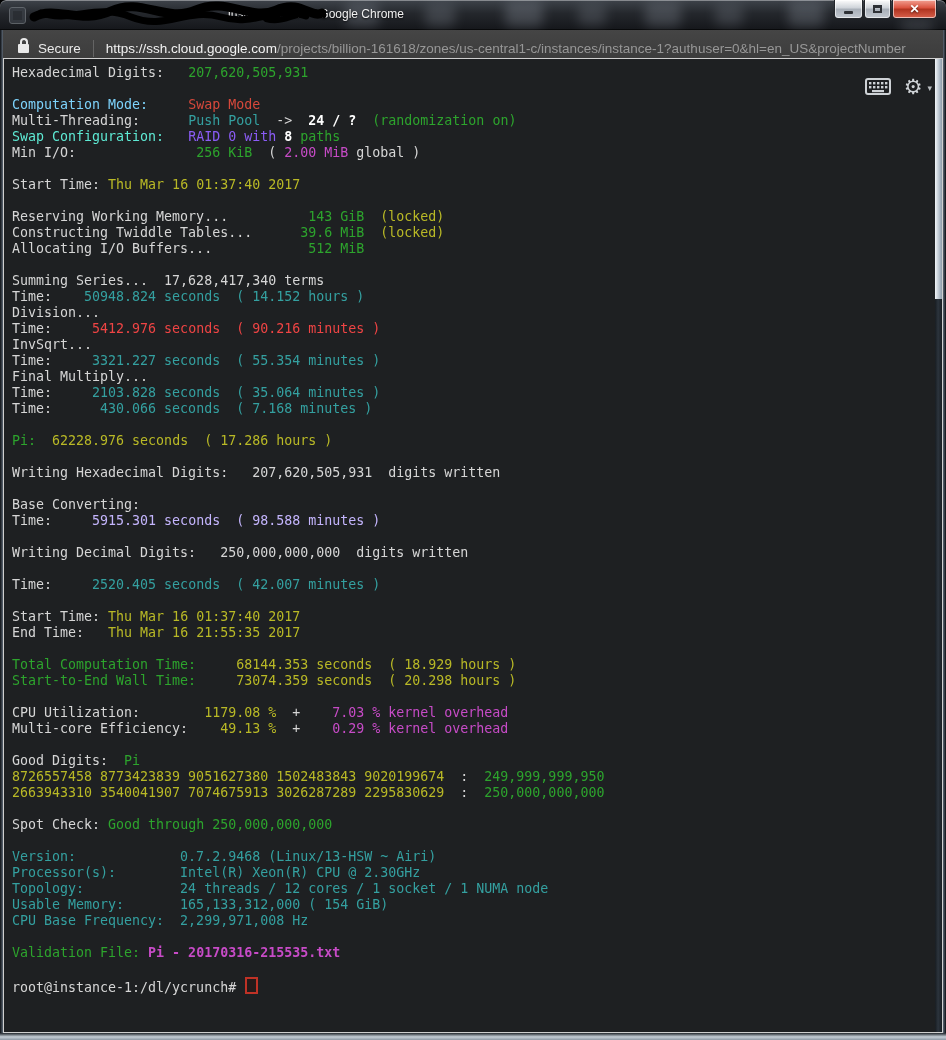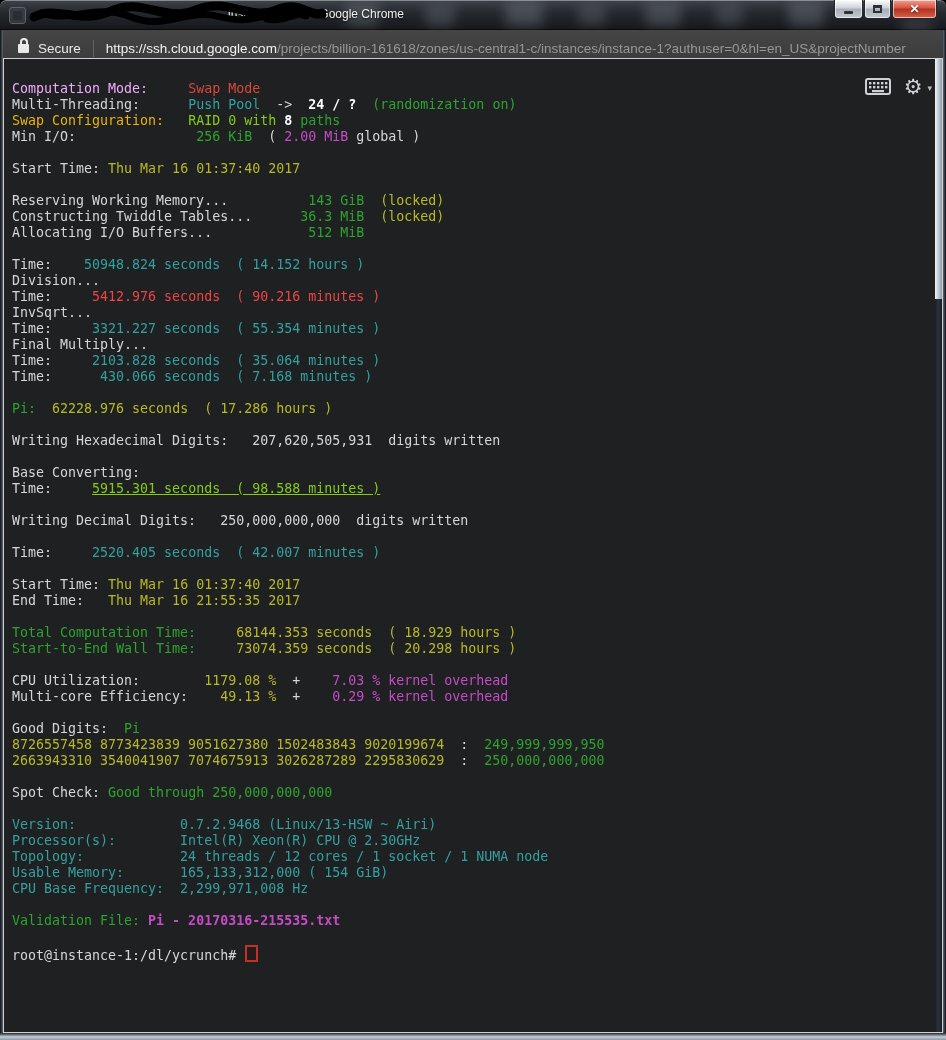--- a/index.html
+++ b/index.html
@@ -103,47 +103,49 @@
 
   <div class="addressbar">
     <span class="lock"></span>
     <span class="secure-label">Secure</span>
     <span class="url-divider"></span>
     <span class="url"><span class="host">https://ssh.cloud.google.com</span><span class="path">/projects/billion-161618/zones/us-central1-c/instances/instance-1?authuser=0&amp;hl=en_US&amp;projectNumber</span></span>
   </div>
 
   <div class="terminal">
     <div>
-        <div class="tline">&nbsp;</div>
-        <div class="tline"><span style="color: #f0abfc;">Computation Mode:     </span><span style="color: rgb(214, 72, 59);">Swap Mode</span></div>
+        <div class="tline"><span style="color: rgb(214, 214, 214);">Hexadecimal Digits:   </span><span style="color: rgb(45, 164, 45);">207,620,505,931</span></div>
+        <div class="tline">&nbsp;</div>
+        <div class="tline"><span style="color: #7dd3fc;">Computation Mode:     </span><span style="color: rgb(214, 72, 59);">Swap Mode</span></div>
         <div class="tline"><span style="color: rgb(214, 214, 214);">Multi-Threading:      </span><span style="color: rgb(52, 160, 160);">Push Pool</span><span style="color: rgb(214, 214, 214);">  -&gt;  </span><span style="color: rgb(255, 255, 255); font-weight: bold;">24 / ?</span><span style="color: rgb(214, 214, 214);">  </span><span style="color: rgb(45, 164, 45);">(randomization on)</span></div>
-        <div class="tline"><span style="color: #eab308;">Swap Configuration:   </span><span style="color: #84cc16; margin-top: 28px;">RAID 0 with </span><span style="color: rgb(255, 255, 255); font-weight: bold;">8</span><span style="color: rgb(45, 164, 45);"> paths</span></div>
+        <div class="tline"><span style="color: #5eead4;">Swap Configuration:   </span><span style="color: #8b5cf6; margin-top: 28px;">RAID 0 with </span><span style="color: rgb(255, 255, 255); font-weight: bold;">8</span><span style="color: rgb(45, 164, 45);"> paths</span></div>
         <div class="tline"><span style="color: rgb(214, 214, 214);">Min I/O:               </span><span style="color: rgb(45, 164, 45);">256 KiB</span><span style="color: rgb(214, 214, 214);">  ( </span><span style="color: rgb(199, 75, 199);">2.00 MiB</span><span style="color: rgb(214, 214, 214);"> global )</span></div>
         <div class="tline">&nbsp;</div>
         <div class="tline"><span style="color: rgb(214, 214, 214);">Start Time: </span><span style="color: rgb(185, 185, 38);">Thu Mar 16 01:37:40 2017</span></div>
         <div class="tline">&nbsp;</div>
         <div class="tline"><span style="color: rgb(214, 214, 214);">Reserving Working Memory...          </span><span style="color: rgb(45, 164, 45);">143 GiB</span><span style="color: rgb(214, 214, 214);">  </span><span style="color: rgb(185, 185, 38);">(locked)</span></div>
-        <div class="tline"><span style="color: rgb(214, 214, 214);">Constructing Twiddle Tables...      </span><span style="color: rgb(45, 164, 45);">36.3 MiB</span><span style="color: rgb(214, 214, 214);">  </span><span style="color: rgb(185, 185, 38);">(locked)</span></div>
+        <div class="tline"><span style="color: rgb(214, 214, 214);">Constructing Twiddle Tables...      </span><span style="color: rgb(45, 164, 45);">39.6 MiB</span><span style="color: rgb(214, 214, 214);">  </span><span style="color: rgb(185, 185, 38);">(locked)</span></div>
         <div class="tline"><span style="color: rgb(214, 214, 214);">Allocating I/O Buffers...            </span><span style="color: rgb(45, 164, 45);">512 MiB</span></div>
         <div class="tline">&nbsp;</div>
+        <div class="tline"><span style="color: rgb(214, 214, 214);">Summing Series...  17,628,417,340 terms</span></div>
         <div class="tline"><span style="color: rgb(214, 214, 214);">Time:    </span><span style="color: rgb(52, 160, 160);">50948.824 seconds  ( 14.152 hours )</span></div>
         <div class="tline"><span style="color: rgb(214, 214, 214);">Division...</span></div>
         <div class="tline"><span style="color: rgb(214, 214, 214);">Time:     </span><span style="color: #ef4444;">5412.976 seconds  ( 90.216 minutes )</span></div>
         <div class="tline"><span style="color: rgb(214, 214, 214);">InvSqrt...</span></div>
         <div class="tline"><span style="color: rgb(214, 214, 214);">Time:     </span><span style="color: rgb(52, 160, 160);">3321.227 seconds  ( 55.354 minutes )</span></div>
         <div class="tline"><span style="color: rgb(214, 214, 214);">Final Multiply...</span></div>
         <div class="tline"><span style="color: rgb(214, 214, 214);">Time:     </span><span style="color: rgb(52, 160, 160);">2103.828 seconds  ( 35.064 minutes )</span></div>
         <div class="tline"><span style="color: rgb(214, 214, 214);">Time:      </span><span style="color: rgb(52, 160, 160);">430.066 seconds  ( 7.168 minutes )</span></div>
         <div class="tline">&nbsp;</div>
         <div class="tline"><span style="color: rgb(45, 164, 45);">Pi:</span><span style="color: rgb(214, 214, 214);">  </span><span style="color: rgb(185, 185, 38);">62228.976 seconds  ( 17.286 hours )</span></div>
         <div class="tline">&nbsp;</div>
         <div class="tline"><span style="color: rgb(214, 214, 214);">Writing Hexadecimal Digits:   207,620,505,931  digits written</span></div>
         <div class="tline">&nbsp;</div>
         <div class="tline"><span style="color: rgb(214, 214, 214);">Base Converting:</span></div>
-        <div class="tline"><span style="color: rgb(214, 214, 214);">Time:     </span><span style="color: #84cc16; text-decoration: underline;">5915.301 seconds  ( 98.588 minutes )</span></div>
+        <div class="tline"><span style="color: rgb(214, 214, 214);">Time:     </span><span style="color: #c4b5fd;">5915.301 seconds  ( 98.588 minutes )</span></div>
         <div class="tline">&nbsp;</div>
         <div class="tline"><span style="color: rgb(214, 214, 214);">Writing Decimal Digits:   250,000,000,000  digits written</span></div>
         <div class="tline">&nbsp;</div>
         <div class="tline"><span style="color: rgb(214, 214, 214);">Time:     </span><span style="color: rgb(52, 160, 160);">2520.405 seconds  ( 42.007 minutes )</span></div>
         <div class="tline">&nbsp;</div>
         <div class="tline"><span style="color: rgb(214, 214, 214);">Start Time: </span><span style="color: rgb(185, 185, 38);">Thu Mar 16 01:37:40 2017</span></div>
         <div class="tline"><span style="color: rgb(214, 214, 214);">End Time:   </span><span style="color: rgb(185, 185, 38);">Thu Mar 16 21:55:35 2017</span></div>
         <div class="tline">&nbsp;</div>
         <div class="tline"><span style="color: rgb(45, 164, 45);">Total Computation Time:</span><span style="color: rgb(214, 214, 214);">     </span><span style="color: rgb(185, 185, 38);">68144.353 seconds  ( 18.929 hours )</span></div>
         <div class="tline"><span style="color: rgb(45, 164, 45);">Start-to-End Wall Time:</span><span style="color: rgb(214, 214, 214);">     </span><span style="color: rgb(185, 185, 38);">73074.359 seconds  ( 20.298 hours )</span></div>

